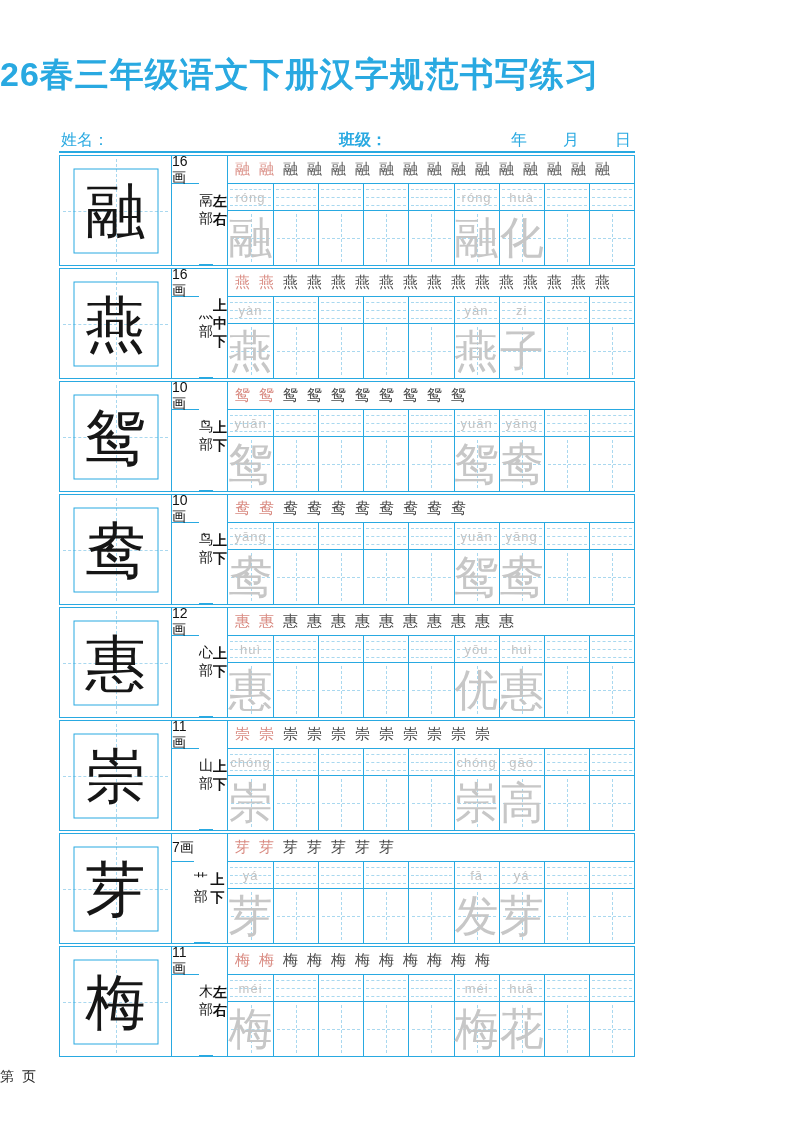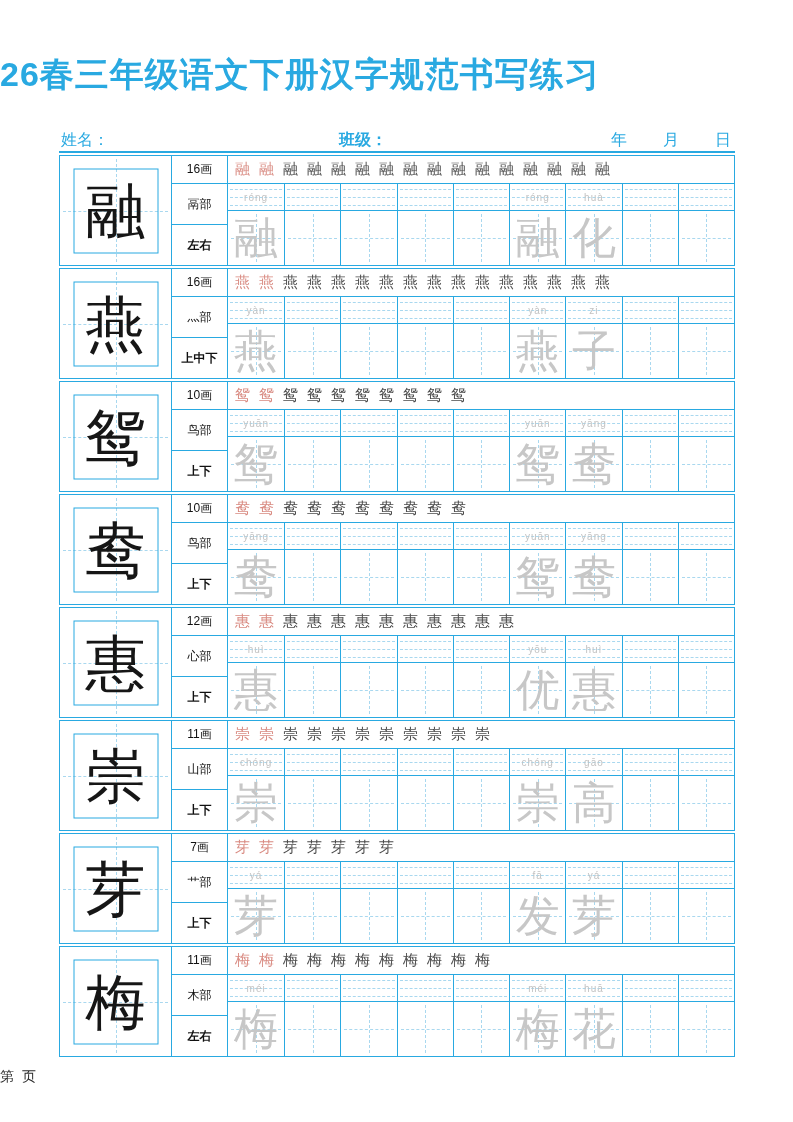--- a/index.html
+++ b/index.html
@@ -12,21 +12,21 @@
   *{margin:0;padding:0;box-sizing:border-box;}
   html,body{background:#ffffff;}
   body{
     width:793px;height:1122px;position:relative;overflow:hidden;
     font-family:"Liberation Sans","DejaVu Sans",sans-serif;color:var(--ink);
   }
   .page-title{
     position:absolute;top:52px;left:0;width:793px;text-align:left;
     font-size:34px;font-weight:bold;color:var(--accent);letter-spacing:1px;
   }
-  .sheet{position:absolute;left:59px;top:130px;width:676px;}
+  .sheet{position:absolute;left:59px;top:130px;width:576px;}
   .head-row{
     display:flex;align-items:flex-end;height:23px;
     border-bottom:2px solid var(--accent);margin-bottom:2px;
     color:var(--accent);font-size:16px;
   }
   .head-row .h-name{margin-left:2px;}
   .head-row .h-class{margin-left:230px;font-weight:bold;}
   .head-row .h-date{margin-left:auto;display:flex;gap:36px;padding-right:4px;}
   .block{
     border:1.5px solid var(--accent);height:111px;margin-bottom:2px;
@@ -36,21 +36,21 @@
   .char-col{position:relative;border-right:1.5px solid var(--accent);}
   .char-col .ch{position:absolute;left:3px;right:3px;top:50%;border-top:1px dashed var(--guide);}
   .char-col .cv{position:absolute;top:3px;bottom:3px;left:50%;border-left:1px dashed var(--guide);}
   .char-box{
     position:absolute;left:50%;top:50%;transform:translate(-50%,-50%);
     width:85px;height:85px;border:1.5px solid var(--accent);background:transparent;
     display:flex;align-items:center;justify-content:center;
   }
   .main-char{font-size:60px;line-height:1;color:#161616;font-family:"DejaVu Serif","Liberation Serif",serif;}
   
-  .info-col{display:flex;flex-direction:column;border-right:1.5px solid var(--accent);font-size:12px;}
+  .info-col{display:flex;border-right:1.5px solid var(--accent);font-size:14px;}
   .info-cell{display:flex;align-items:center;justify-content:center;color:#111;}
   .info-strokes{height:28px;border-bottom:1.5px solid var(--accent);}
   .info-radical{flex:1;border-bottom:1.5px solid var(--accent);}
   .info-structure{flex:1;font-weight:bold;}
   
   .practice-col{display:flex;flex-direction:column;}
   .stroke-strip{
     height:28px;border-bottom:1.5px solid var(--accent);
     display:flex;align-items:center;gap:9px;padding-left:7px;
     font-size:15px;line-height:1;overflow:hidden;
@@ -59,21 +59,21 @@
   .stroke-strip .st{color:#4c4c4c;}
   .stroke-strip .st.red{color:var(--red);}
   .pgrid{flex:1;display:grid;grid-template-columns:repeat(9,1fr);grid-template-rows:27px 1fr;}
   .pcell{position:relative;}
   .pcell.bl{border-left:1px solid var(--accent);}
   .pin-cell{border-bottom:1px solid var(--accent);}
   .pin-cell .pl{position:absolute;left:2px;right:2px;border-top:1px dashed var(--guide);}
   .pin-cell .p1{top:18%;} .pin-cell .p2{top:50%;} .pin-cell .p3{top:82%;}
   .pin-text{
     position:absolute;inset:0;display:flex;align-items:center;justify-content:center;
-    font-size:10px;color:#c3c3c3;letter-spacing:1px;
+    font-size:13px;color:#c3c3c3;letter-spacing:1px;
   }
   .han-cell .cv{position:absolute;top:3px;bottom:3px;left:50%;border-left:1px dashed var(--guide);}
   .han-cell .ch{position:absolute;left:3px;right:3px;top:50%;border-top:1px dashed var(--guide);}
   .han-text{
     position:absolute;inset:0;display:flex;align-items:center;justify-content:center;
     font-size:44px;color:var(--gray);line-height:1;
     font-family:"DejaVu Serif","Liberation Serif",serif;
   }
   .page-footer{
     position:absolute;top:1068px;left:0;width:793px;text-align:left;

